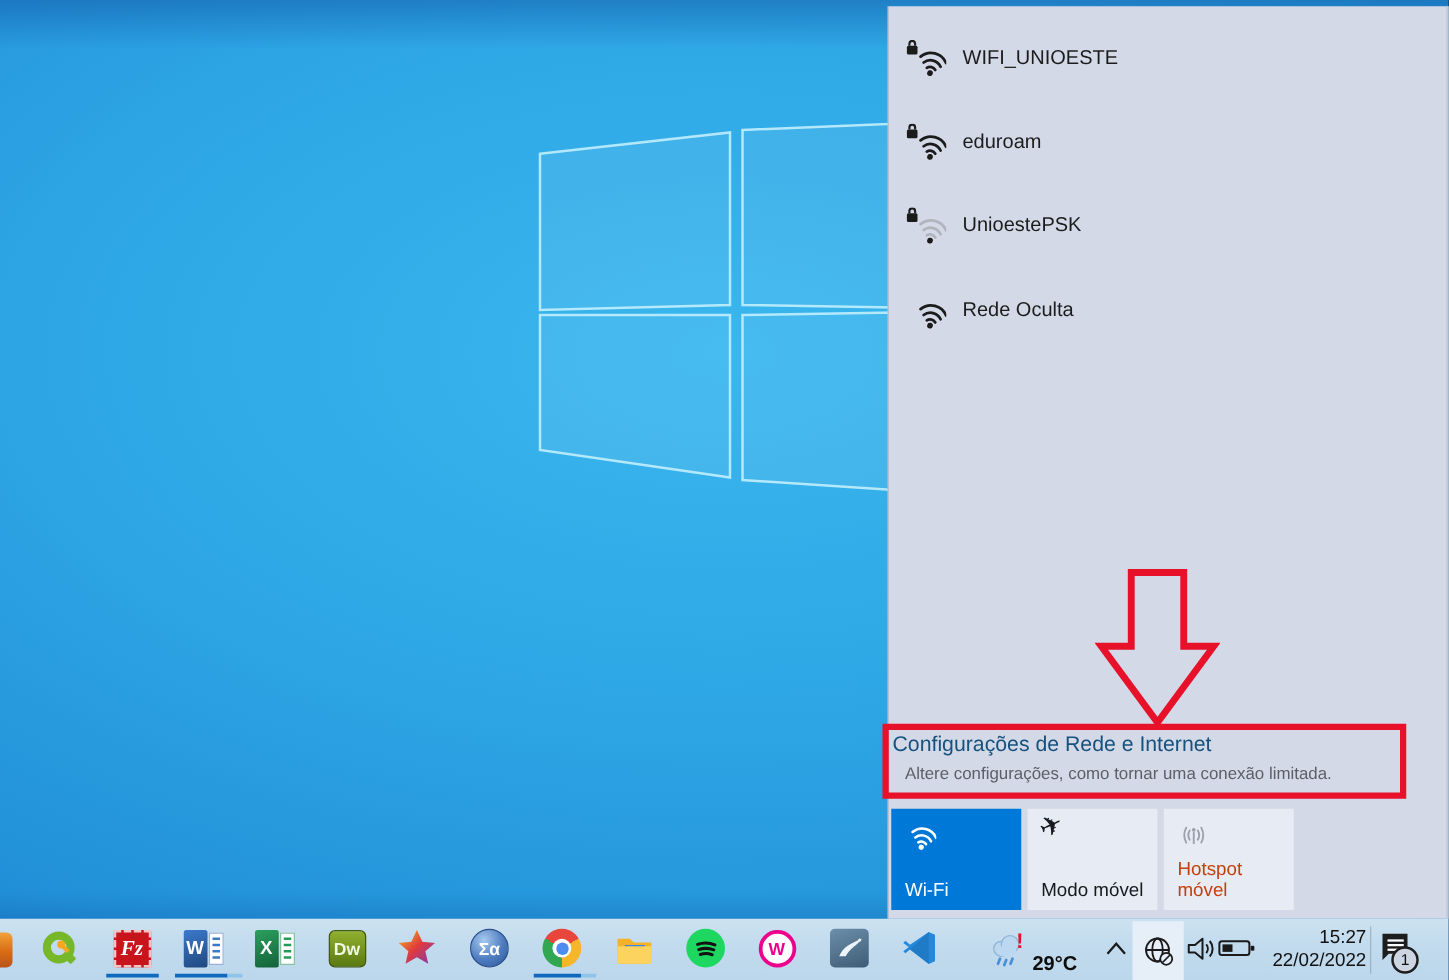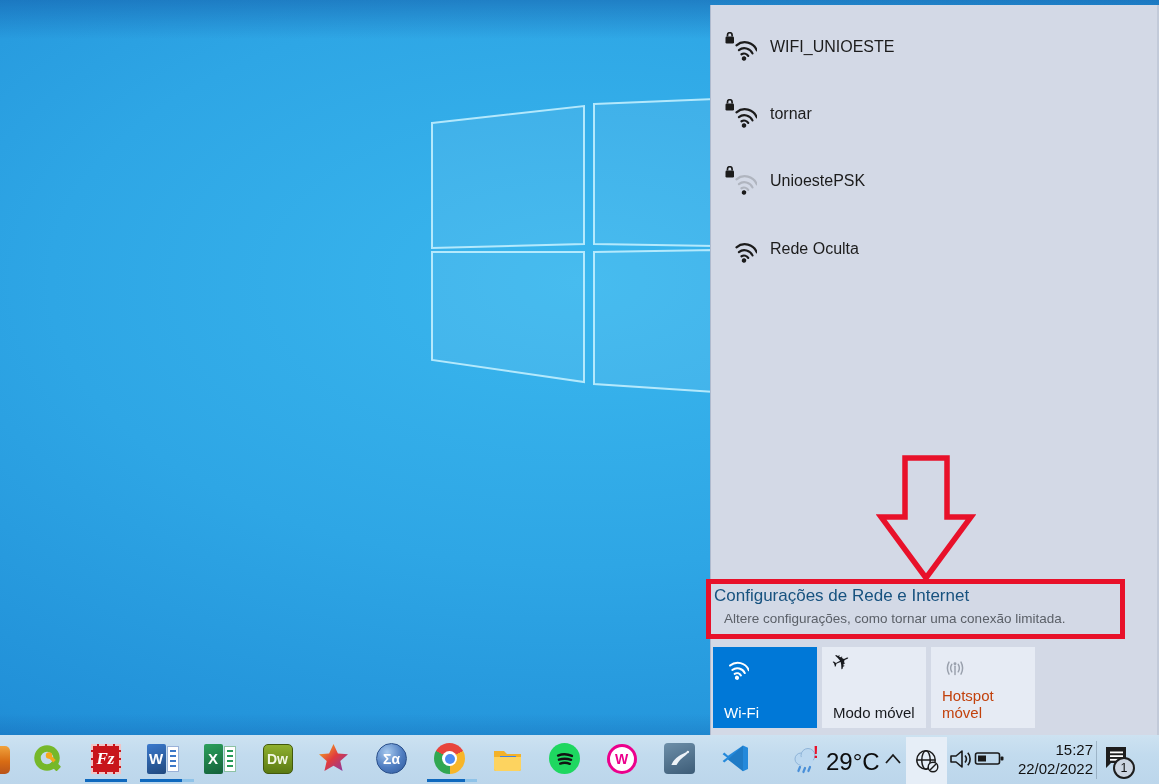--- a/index.html
+++ b/index.html
@@ -85,21 +85,21 @@
   .chrome .core{position:absolute;left:10.5px;top:10.5px;width:10px;height:10px;border-radius:50%;background:#4e8cf0;}
 
   .spotify{width:31px;height:31px;border-radius:50%;background:#1ed760;display:flex;align-items:center;justify-content:center;}
   .wamp{width:30px;height:30px;border-radius:50%;background:#fff;border:3.5px solid #ec008c;box-sizing:border-box;
     display:flex;align-items:center;justify-content:center;color:#ec008c;font-weight:bold;font-size:14px;}
   .mysql{width:31px;height:31px;border-radius:4px;background:linear-gradient(160deg,#6d8fa9,#3d5c77);
     display:flex;align-items:center;justify-content:center;}
 
   
   .tray-item{position:absolute;cursor:pointer;}
-  .temp{left:826px;top:13px;font-size:24px;color:#0d0d0d;}
+  .temp{left:826px;top:28px;font-size:16px;color:#0d0d0d;font-weight:bold;}
   .globe-box{position:absolute;left:906px;top:2px;width:41px;height:47px;background:#e6eef7;}
   .clockblk{left:998px;top:5px;width:95px;text-align:right;color:#111;font-size:15px;line-height:19px;}
   .tray-div{position:absolute;left:1096px;top:6px;width:1px;height:38px;background:rgba(90,110,130,.35);}
   .badge{position:absolute;left:1113px;top:22px;width:22px;height:22px;border-radius:50%;background:#ccd5e1;
     border:2px solid #1d1d1d;box-sizing:border-box;display:flex;align-items:center;justify-content:center;
     font-size:12.5px;color:#111;}
 </style>
 </head>
 <body>
 
@@ -136,21 +136,21 @@
       <svg class="net-icon" width="32" height="30" viewBox="0 0 32 30">
         <g transform="translate(6,4) rotate(14 13 22.5)">
           <path class="arcs" d="M2.5,11.5 A13,13 0 0 1 23.5,11.5"></path>
           <path class="arcs" d="M6,15.5 A9,9 0 0 1 20,15.5"></path>
           <path class="arcs" d="M9.5,19 A5,5 0 0 1 16.5,19"></path>
           <circle class="wdot" cx="13" cy="22.5" r="2.3"></circle>
         </g>
         <rect class="lockfill" x="0.5" y="4.5" width="8.5" height="7" rx="1.2"></rect>
         <path class="lockarc" d="M2.5,4.5 V3 a2.3,2.3 0 0 1 4.6,0 V4.5"></path>
       </svg>
-      <span class="net-name">tornar</span>
+      <span class="net-name">eduroam</span>
     </div>
 
     <div class="net-row" style="top:152px">
       <svg class="net-icon" width="32" height="30" viewBox="0 0 32 30">
         <g transform="translate(6,4) rotate(14 13 22.5)">
           <path class="arcs arcs-weak" d="M2.5,11.5 A13,13 0 0 1 23.5,11.5"></path>
           <path class="arcs arcs-weak" d="M6,15.5 A9,9 0 0 1 20,15.5"></path>
           <path class="arcs arcs-weak" d="M9.5,19 A5,5 0 0 1 16.5,19"></path>
           <circle class="wdot" cx="13" cy="22.5" r="2.3"></circle>
         </g>

